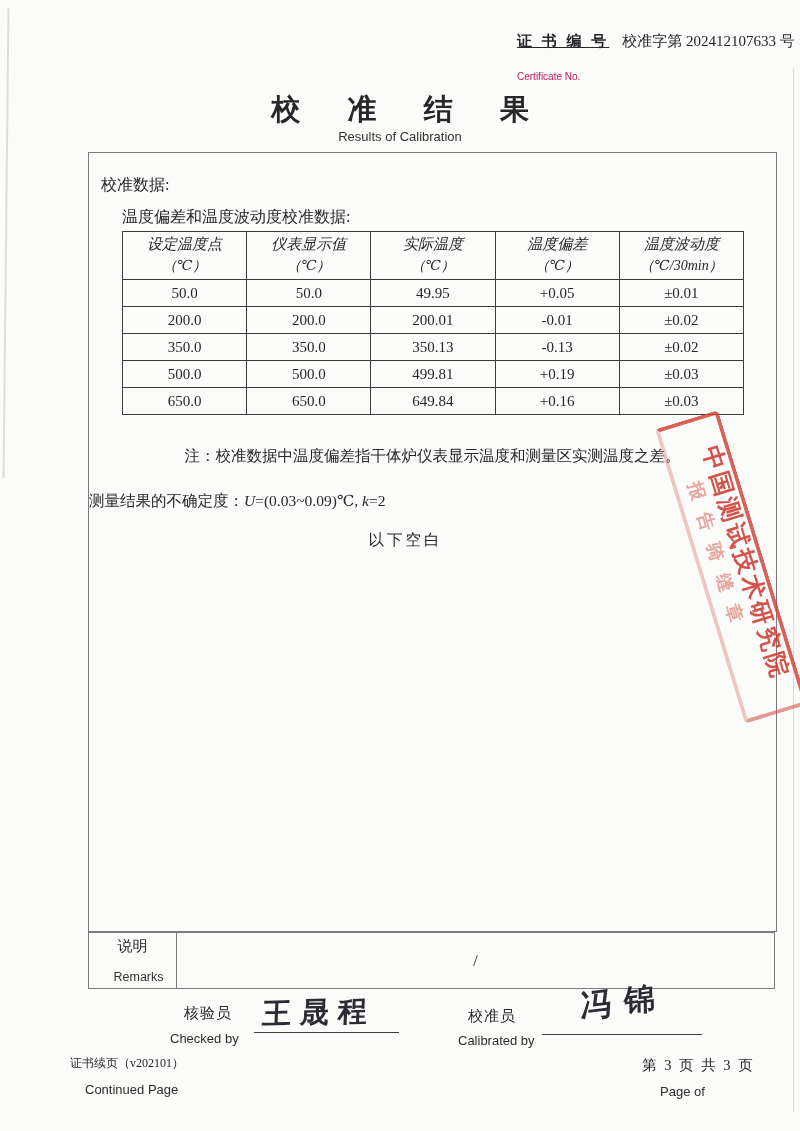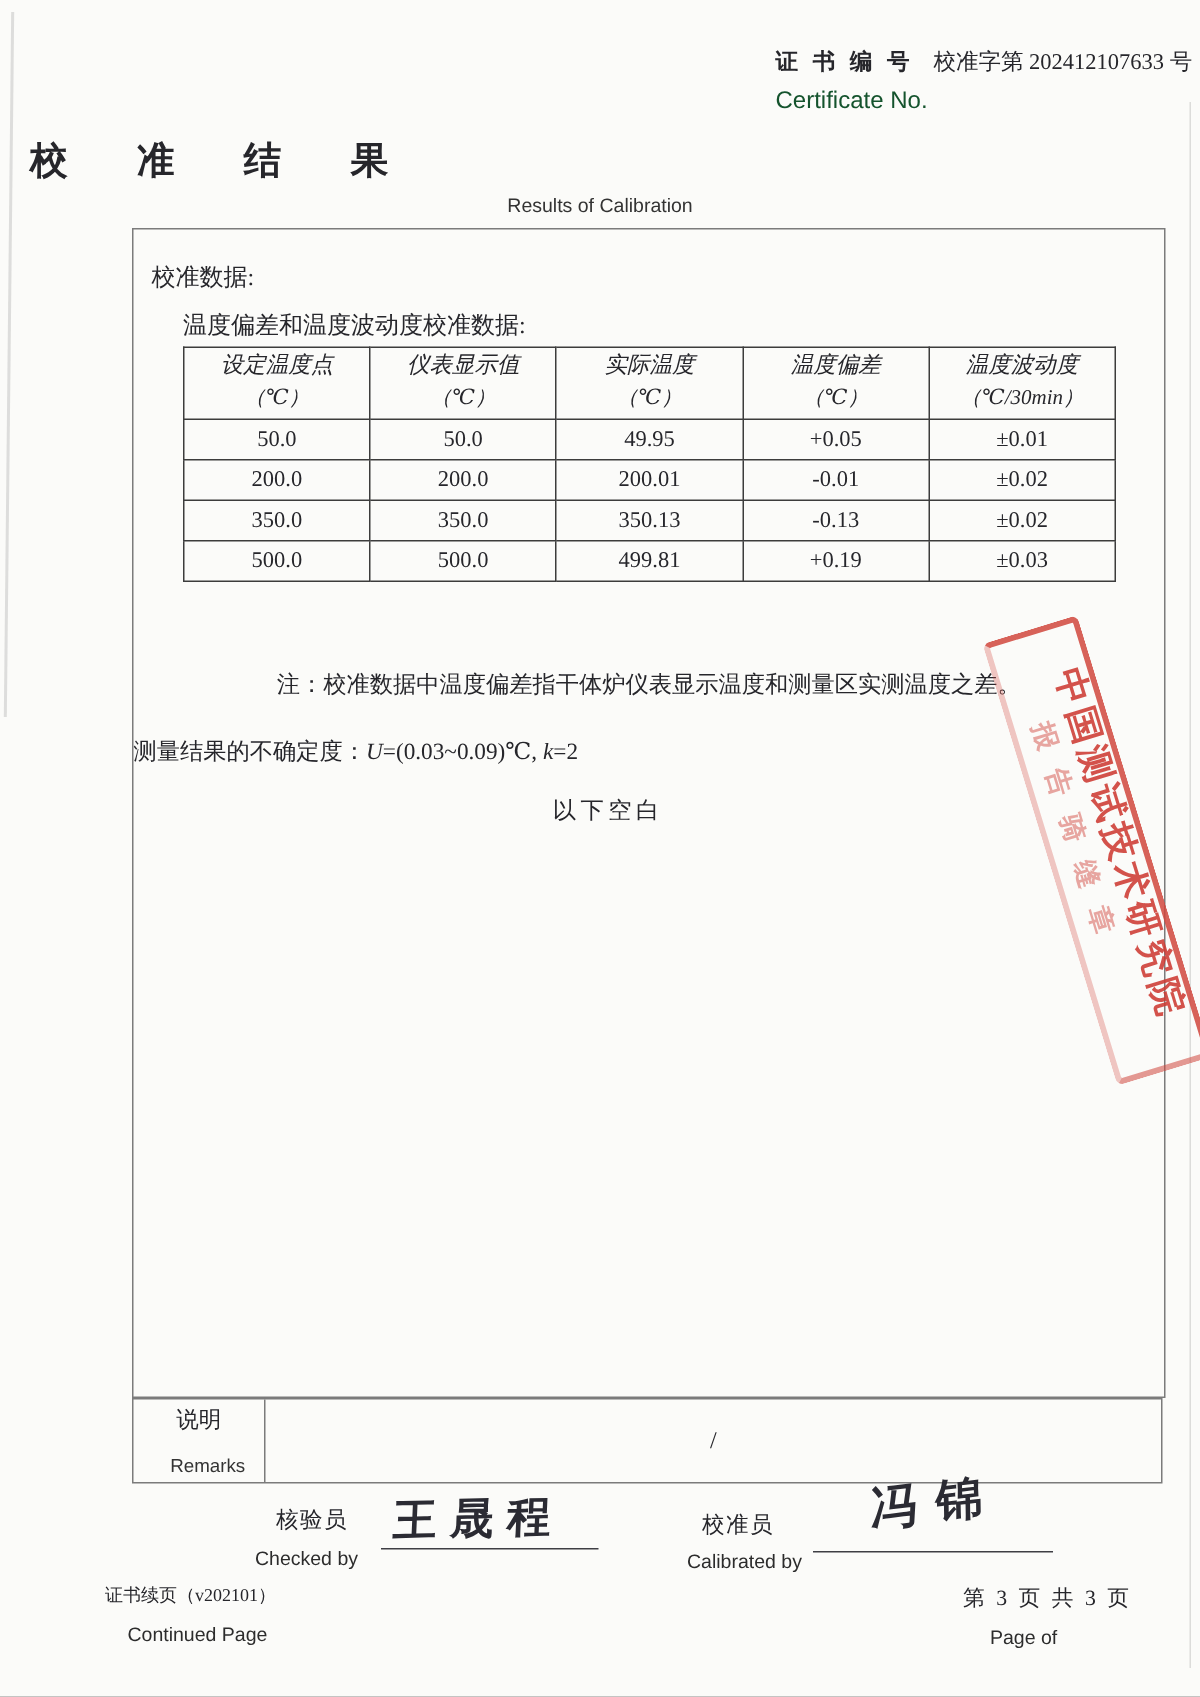--- a/index.html
+++ b/index.html
@@ -18,27 +18,27 @@
   
   .scan-left{position:absolute;left:5px;top:8px;width:2px;height:470px;background:rgba(160,160,158,.32);transform:rotate(.6deg);}
   .scan-right{position:absolute;left:793px;top:68px;width:1px;height:1044px;background:rgba(140,140,140,.28);}
 
   
   .hdr-left{position:absolute;left:86px;top:30px;}
   .hdr-left .cn{font-family:var(--sans);font-size:15.5px;font-weight:bold;letter-spacing:1px;color:#222;}
   .hdr-left .en{font-family:var(--sans);font-size:13px;margin-top:9px;color:#2c2c2c;}
   .hdr-right{position:absolute;left:517px;top:32px;}
   .hdr-right .row1{display:flex;gap:13px;align-items:baseline;}
-  .hdr-right .lab{font-size:15px;font-weight:bold;letter-spacing:3px;}
+  .hdr-right .lab{font-size:15px;font-weight:bold;letter-spacing:3px;text-decoration:underline;}
   .hdr-right .val{font-size:15px;}
-  .hdr-right .en{font-family:var(--sans);font-size:16px;margin-top:8px;color:#14532d;}
-
-  
-  .title-cn{position:absolute;left:0;top:90px;width:800px;
-    font-size:25px;font-weight:bold;letter-spacing:20px;text-indent:20px;}
+  .hdr-right .en{font-family:var(--sans);font-size:10px;margin-top:20px;color:#be185d;}
+
+  
+  .title-cn{position:absolute;left:0;top:90px;width:800px;text-align:center;
+    font-size:29px;font-weight:bold;letter-spacing:20px;text-indent:20px;}
   .title-en{position:absolute;left:0;top:129px;width:800px;text-align:center;
     font-family:var(--sans);font-size:13px;color:#333;}
 
   
   .main-box{position:absolute;left:88px;top:152px;width:687px;height:778px;
     border:1px solid var(--line-gray);}
   .sec-label{position:absolute;left:12px;top:22px;font-size:16px;}
   .tab-caption{position:absolute;left:33px;top:54px;font-size:16px;}
   table.cal{position:absolute;left:33px;top:78px;width:622px;border-collapse:collapse;table-layout:fixed;}
   table.cal th,table.cal td{border:1px solid var(--line-dark);text-align:center;
@@ -158,20 +158,27 @@
           <td>-0.13</td>
           <td>±0.02</td>
         </tr>
         <tr>
           <td>500.0</td>
           <td>500.0</td>
           <td>499.81</td>
           <td>+0.19</td>
           <td>±0.03</td>
         </tr>
+        <tr>
+          <td>650.0</td>
+          <td>650.0</td>
+          <td>649.84</td>
+          <td>+0.16</td>
+          <td>±0.03</td>
+        </tr>
       </tbody>
     </table>
 
     <div class="note-line">注：校准数据中温度偏差指干体炉仪表显示温度和测量区实测温度之差。</div>
 
     <div class="uncert-line"><span>测量结果的不确定度：</span><span class="sym">U</span><span>=(0.03~0.09)℃, </span><span class="sym">k</span><span>=2</span></div>
 
     <div class="blank-line">以下空白</div>
   </div>
 

